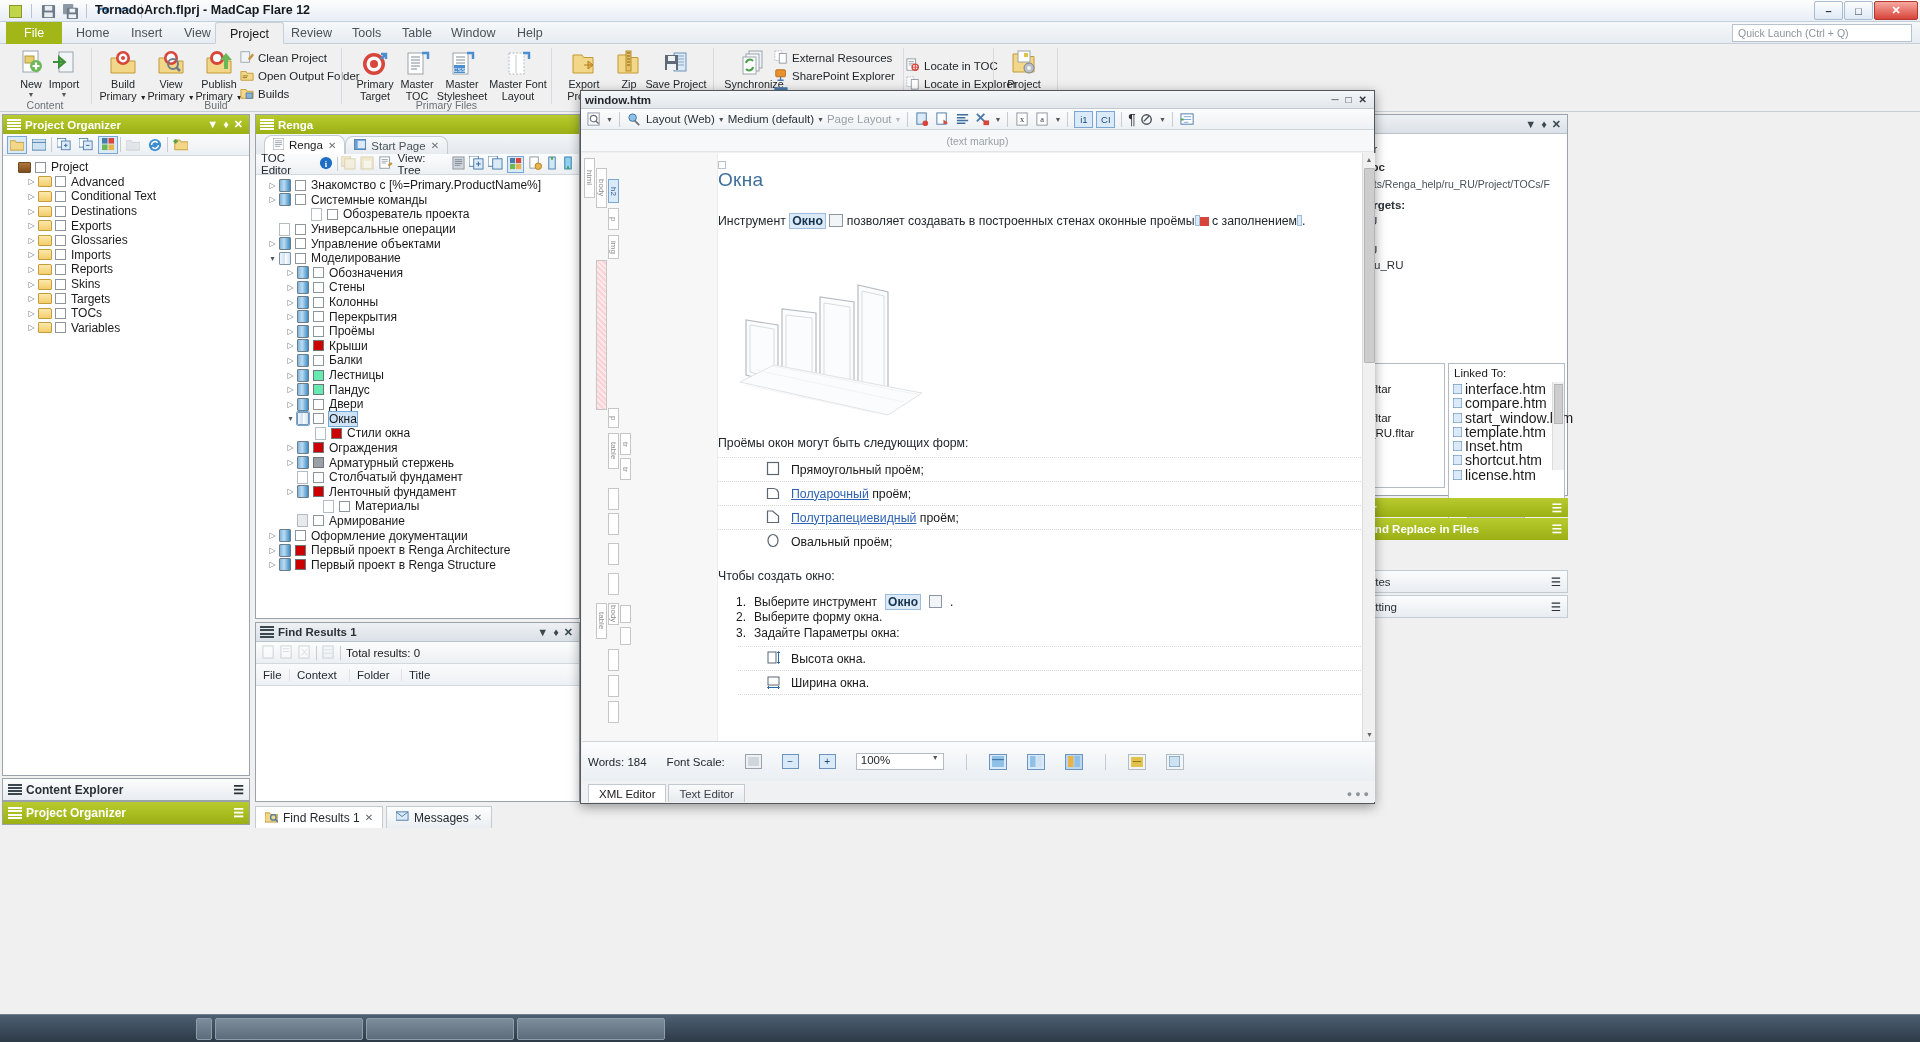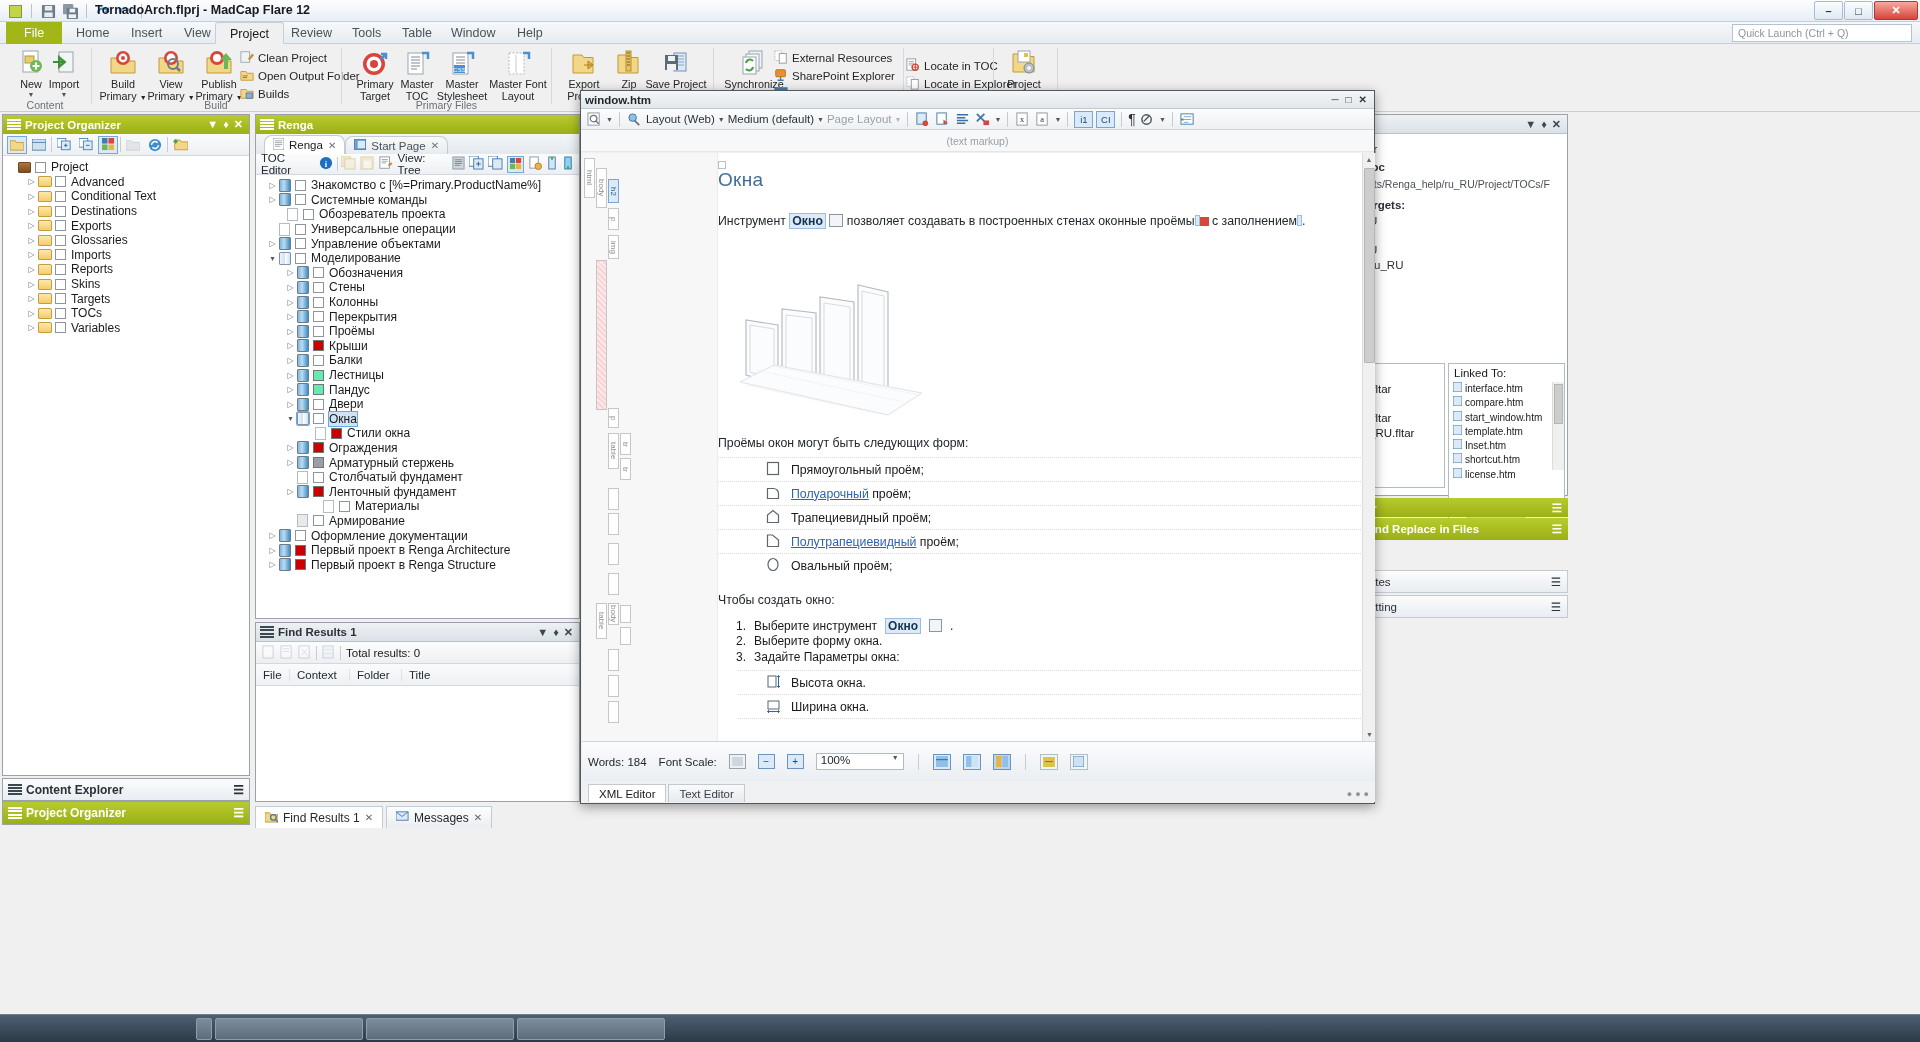--- a/index.html
+++ b/index.html
@@ -87,21 +87,21 @@
   .fw-sub { height:22px; background:#f7f8f9; font-size:10.5px; color:#9aa0a6; display:flex; align-items:center;
       justify-content:center; border-bottom:1px solid #e3e6e9; }
   .fw-body { position:absolute; left:1px; top:62px; width:793px; height:588px; background:#fafafa; overflow:hidden; }
   .doc { position:absolute; left:135px; top:0; width:650px; height:588px; background:#fff; border-left:1px solid #ececec; }
   .tagbar { position:absolute; left:0; top:0; width:135px; height:588px; background:#f7f7f7; }
   .tagbox { position:absolute; border:1px solid #c6c6c6; background:#fff; font-size:8px; color:#8d8d8d;
       writing-mode:vertical-rl; text-align:center; }
   .tagbox.pink { background:repeating-linear-gradient(45deg,#fbd3d6,#fbd3d6 2px,#fde8ea 2px,#fde8ea 4px); }
   .fw-status { position:absolute; left:1px; bottom:22px; width:793px; height:40px;
       background:linear-gradient(#fbfcfd,#eaeef2); border-top:1px solid #cfd5db; display:flex; align-items:center;
-      gap:12px; padding:0 6px; font-size:11.5px; color:#23282d; }
+      gap:20px; padding:0 6px; font-size:11.5px; color:#23282d; }
   .fw-tabs { position:absolute; left:1px; bottom:1px; width:793px; height:21px; background:#eff1f3; display:flex; align-items:flex-end; }
   .fwtab { height:18px; line-height:18px; padding:0 10px; font-size:11.5px; color:#3b4147; border:1px solid #c3c9cf;
       border-bottom:none; background:linear-gradient(#f9fafb,#e6eaee); margin-right:2px; }
   .fwtab.active { background:#fff; color:#1a1a1a; }
 
   
   .d-h2 { font-size:19px; color:#3f6f99; font-weight:normal; letter-spacing:.3px; }
   .d-p { font-size:12.3px; color:#22282e; line-height:16px; }
   .kw { background:#dce9f7; border:1px solid #9dbde0; padding:0 2px; font-weight:bold; color:#16334f; }
   .ulink { color:#2d62b5; text-decoration:underline; }
@@ -707,21 +707,21 @@
           <span class="bk"></span>
           <span class="cb"></span>
           <span>Знакомство с [%=Primary.ProductName%]</span>
         </div>
         <div class="trow" style="padding-left: 10px;">
           <span class="tw">▷</span>
           <span class="bk"></span>
           <span class="cb"></span>
           <span>Системные команды</span>
         </div>
-        <div class="trow" style="padding-left: 18px;">
+        <div class="trow" style="padding-left: 18px; margin-left: 24px;">
           <span class="tw">&nbsp;</span>
           <span class="pg"></span>
           <span class="cb"></span>
           <span>Обозреватель проекта</span>
         </div>
         <div class="trow" style="padding-left: 10px;">
           <span class="tw">&nbsp;</span>
           <span class="pg"></span>
           <span class="cb"></span>
           <span>Универсальные операции</span>
@@ -935,21 +935,21 @@
       <div style="font-size:11.5px;padding:3px 5px;">n:</div>
       <div id="rd-left" style="font-size:11.5px;line-height:14.5px;padding-left:5px;">
           <div>_RU.fltar</div>
           <div>fltar</div>
           <div>_RU.fltar</div>
           <div>e_ru_RU.fltar</div>
         </div>
     </div>
     <div style="position:absolute;left:112px;top:248px;width:117px;height:162px;border:1px solid #b3bbc3;background:#fff;">
       <div style="font-size:11.5px;padding:3px 5px;">Linked To:</div>
-      <div id="rd-linked" style="font-size:10px;line-height:14.3px;padding-left:4px;">
+      <div id="rd-linked" style="font-size:14px;line-height:14.3px;padding-left:4px;">
           <div style="display: flex; align-items: center; gap: 3px;">
             <span><svg width="9" height="10" viewBox="0 0 10 11">
                 <rect x="0" y="0" width="10" height="11" fill="#dbeaf8" stroke="#4a7aa8"></rect>
               </svg></span>
             <span>interface.htm</span>
           </div>
           <div style="display: flex; align-items: center; gap: 3px;">
             <span><svg width="9" height="10" viewBox="0 0 10 11">
                 <rect x="0" y="0" width="10" height="11" fill="#dbeaf8" stroke="#4a7aa8"></rect>
               </svg></span>
@@ -1178,26 +1178,20 @@
             <span>Прямоугольный проём;</span>
           </div>
           <div class="shape-row">
             <span><svg width="14" height="15" viewBox="0 0 14 15">
                   <path d="M1.5 13.5V3.5h6a5 5 0 015 5v5z" fill="none" stroke="#5b6670" stroke-width="1.2"></path>
                 </svg></span>
             <span><span class="ulink">Полуарочный</span> проём;</span>
           </div>
           <div class="shape-row">
             <span><svg width="14" height="15" viewBox="0 0 14 15">
-                  <path d="M1.5 13.5V6l5.5-4.5L12.5 6v7.5z" fill="none" stroke="#5b6670" stroke-width="1.2"></path>
-                </svg></span>
-            <span>Трапециевидный проём;</span>
-          </div>
-          <div class="shape-row">
-            <span><svg width="14" height="15" viewBox="0 0 14 15">
                   <path d="M1.5 13.5V2h5l6 5v6.5z" fill="none" stroke="#5b6670" stroke-width="1.2"></path>
                 </svg></span>
             <span><span class="ulink">Полутрапециевидный</span> проём;</span>
           </div>
           <div class="shape-row" style="border-bottom:none;">
             <span><svg width="14" height="15" viewBox="0 0 14 15">
                   <ellipse cx="7" cy="7.5" rx="5" ry="6" fill="none" stroke="#5b6670" stroke-width="1.2"></ellipse>
                 </svg></span>
             <span>Овальный проём;</span>
           </div>

